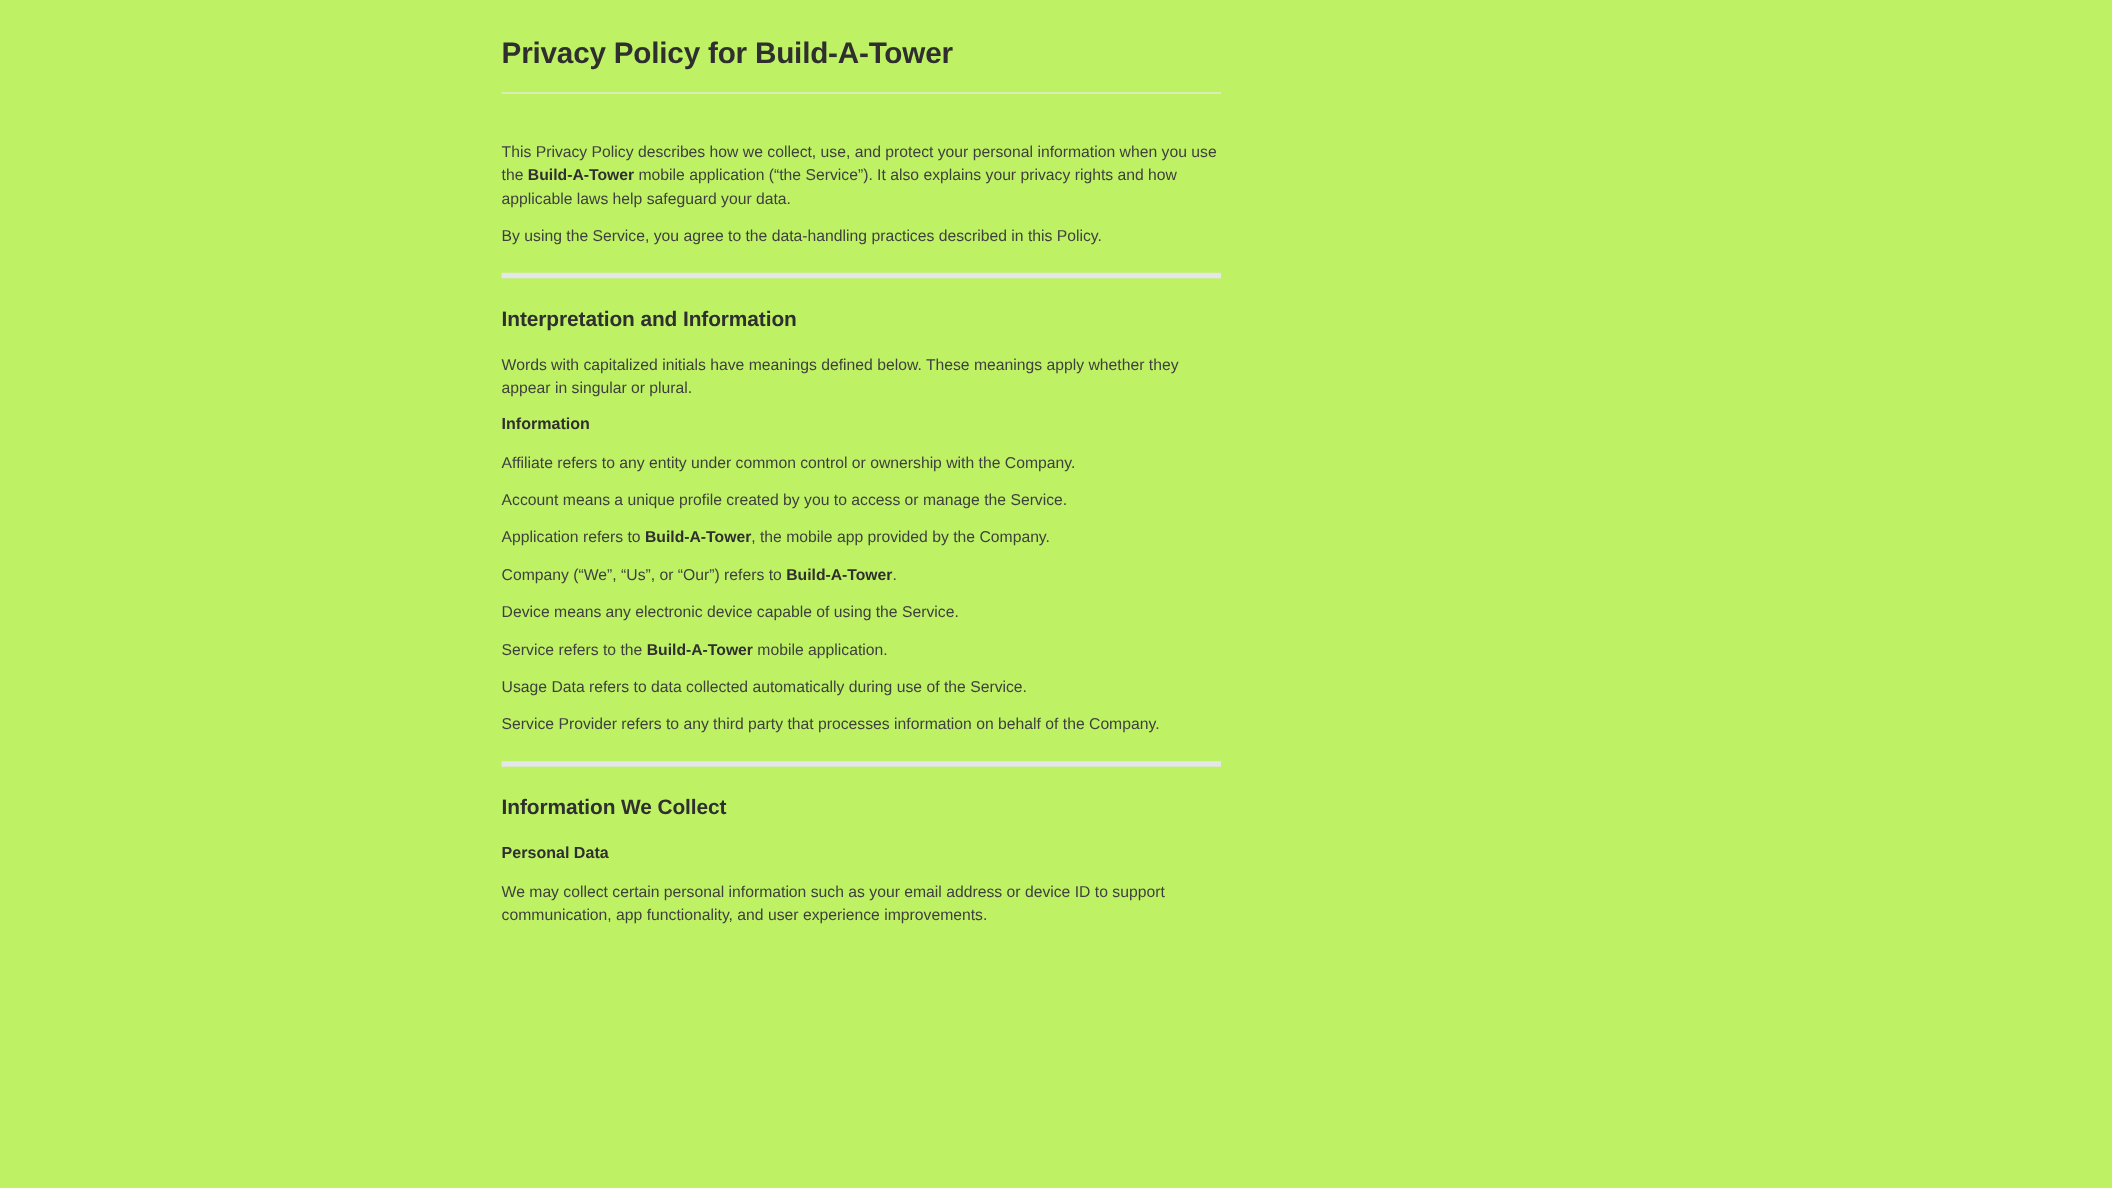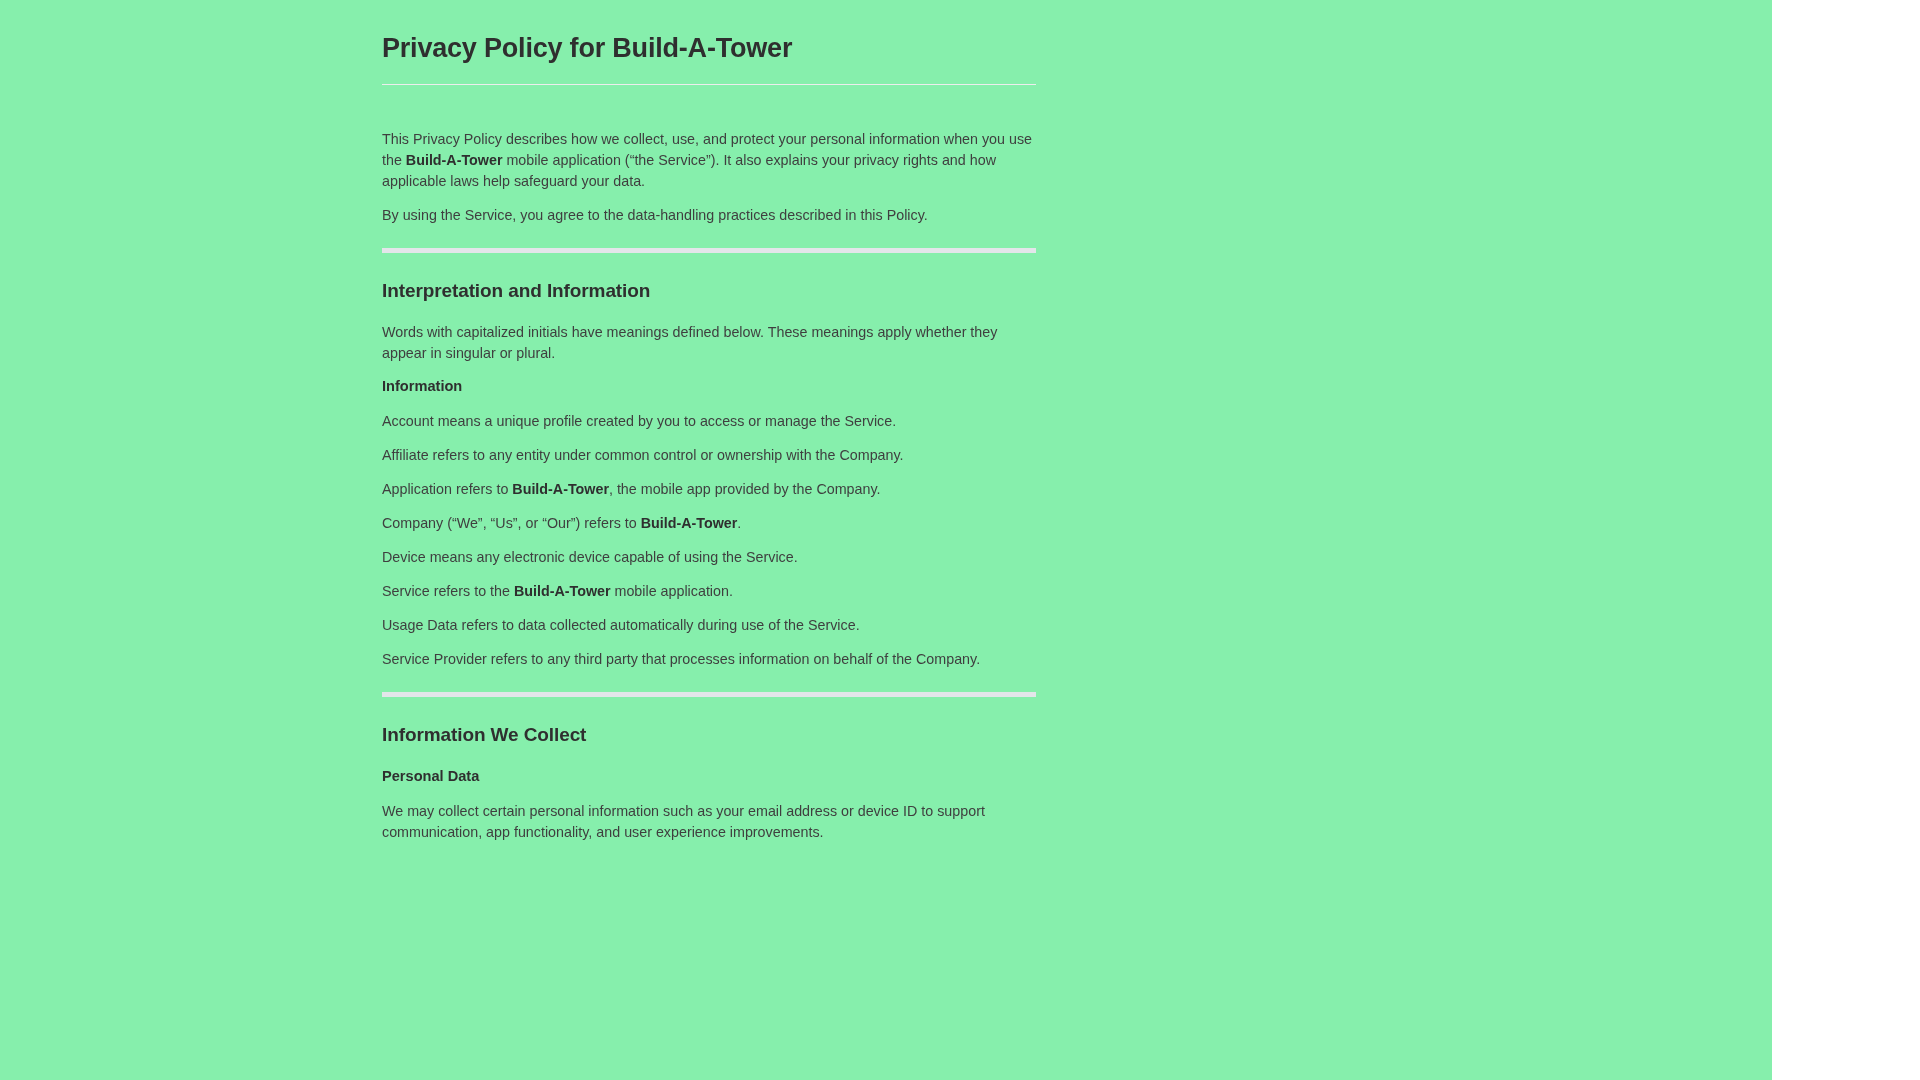--- a/index.html
+++ b/index.html
@@ -8,23 +8,23 @@
     padding: 0;
     width: 1920px;
     background: #ffffff;
   }
   body {
     font-family: "Liberation Sans", sans-serif;
     color: #3c3c3c;
     -webkit-font-smoothing: antialiased;
   }
   .page {
-    width: 1772px;
+    width: 1920px;
     min-height: 1080px;
-    background: #86efac;
+    background: #bef264;
     position: relative;
   }
   .doc {
     width: 654px;
     margin: 0 auto;
     padding-top: 32px;
     transform: translateX(-177px);
   }
   .doc-title {
     font-size: 27px;
@@ -98,22 +98,22 @@
     <hr class="section-rule">
 
     <section>
       <h2 class="section-heading">Interpretation and Information</h2>
 
       <p>Words with capitalized initials have meanings defined below. These meanings apply whether they appear in singular or plural.</p>
 
       <h3 class="sub-heading">Information</h3>
 
       <div class="def-list">
+        <p><span>Affiliate refers to any entity under common control or ownership with the Company.</span><b></b><span></span></p>
         <p><span>Account means a unique profile created by you to access or manage the Service.</span><b></b><span></span></p>
-        <p><span>Affiliate refers to any entity under common control or ownership with the Company.</span><b></b><span></span></p>
         <p><span>Application refers to </span><b>Build-A-Tower</b><span>, the mobile app provided by the Company.</span></p>
         <p><span>Company (“We”, “Us”, or “Our”) refers to </span><b>Build-A-Tower</b><span>.</span></p>
         <p><span>Device means any electronic device capable of using the Service.</span><b></b><span></span></p>
         <p><span>Service refers to the </span><b>Build-A-Tower</b><span> mobile application.</span></p>
         <p><span>Usage Data refers to data collected automatically during use of the Service.</span><b></b><span></span></p>
         <p><span>Service Provider refers to any third party that processes information on behalf of the Company.</span><b></b><span></span></p>
       </div>
     </section>
 
     <hr class="section-rule">

